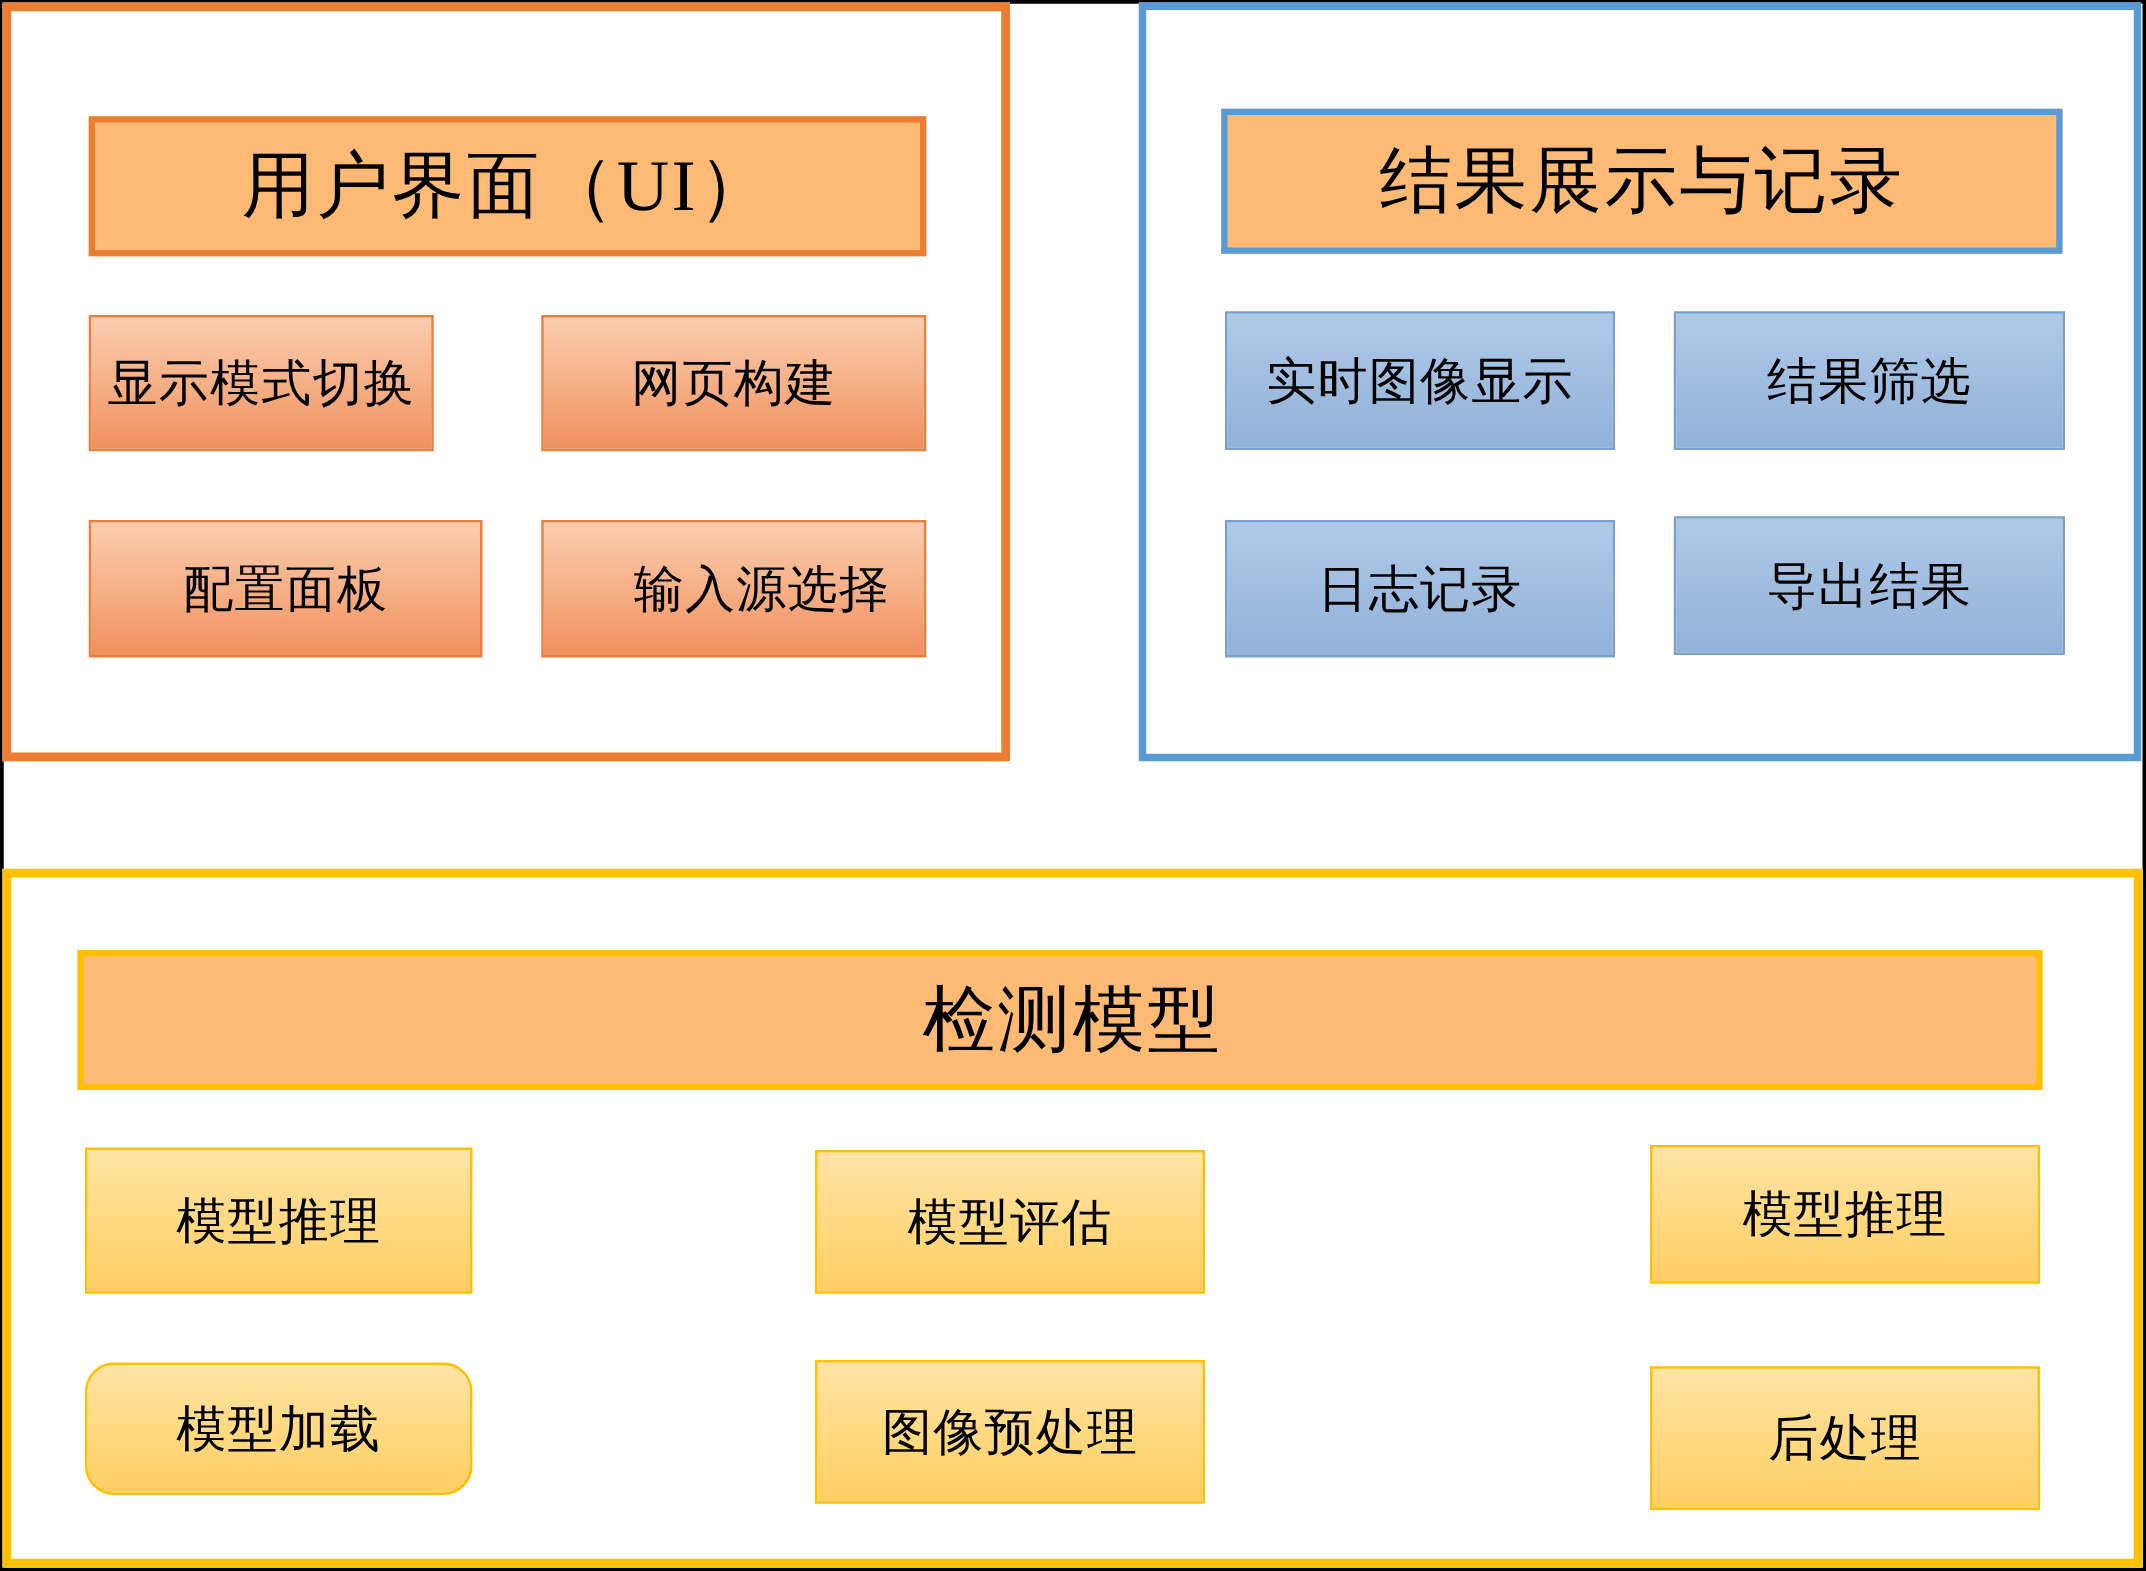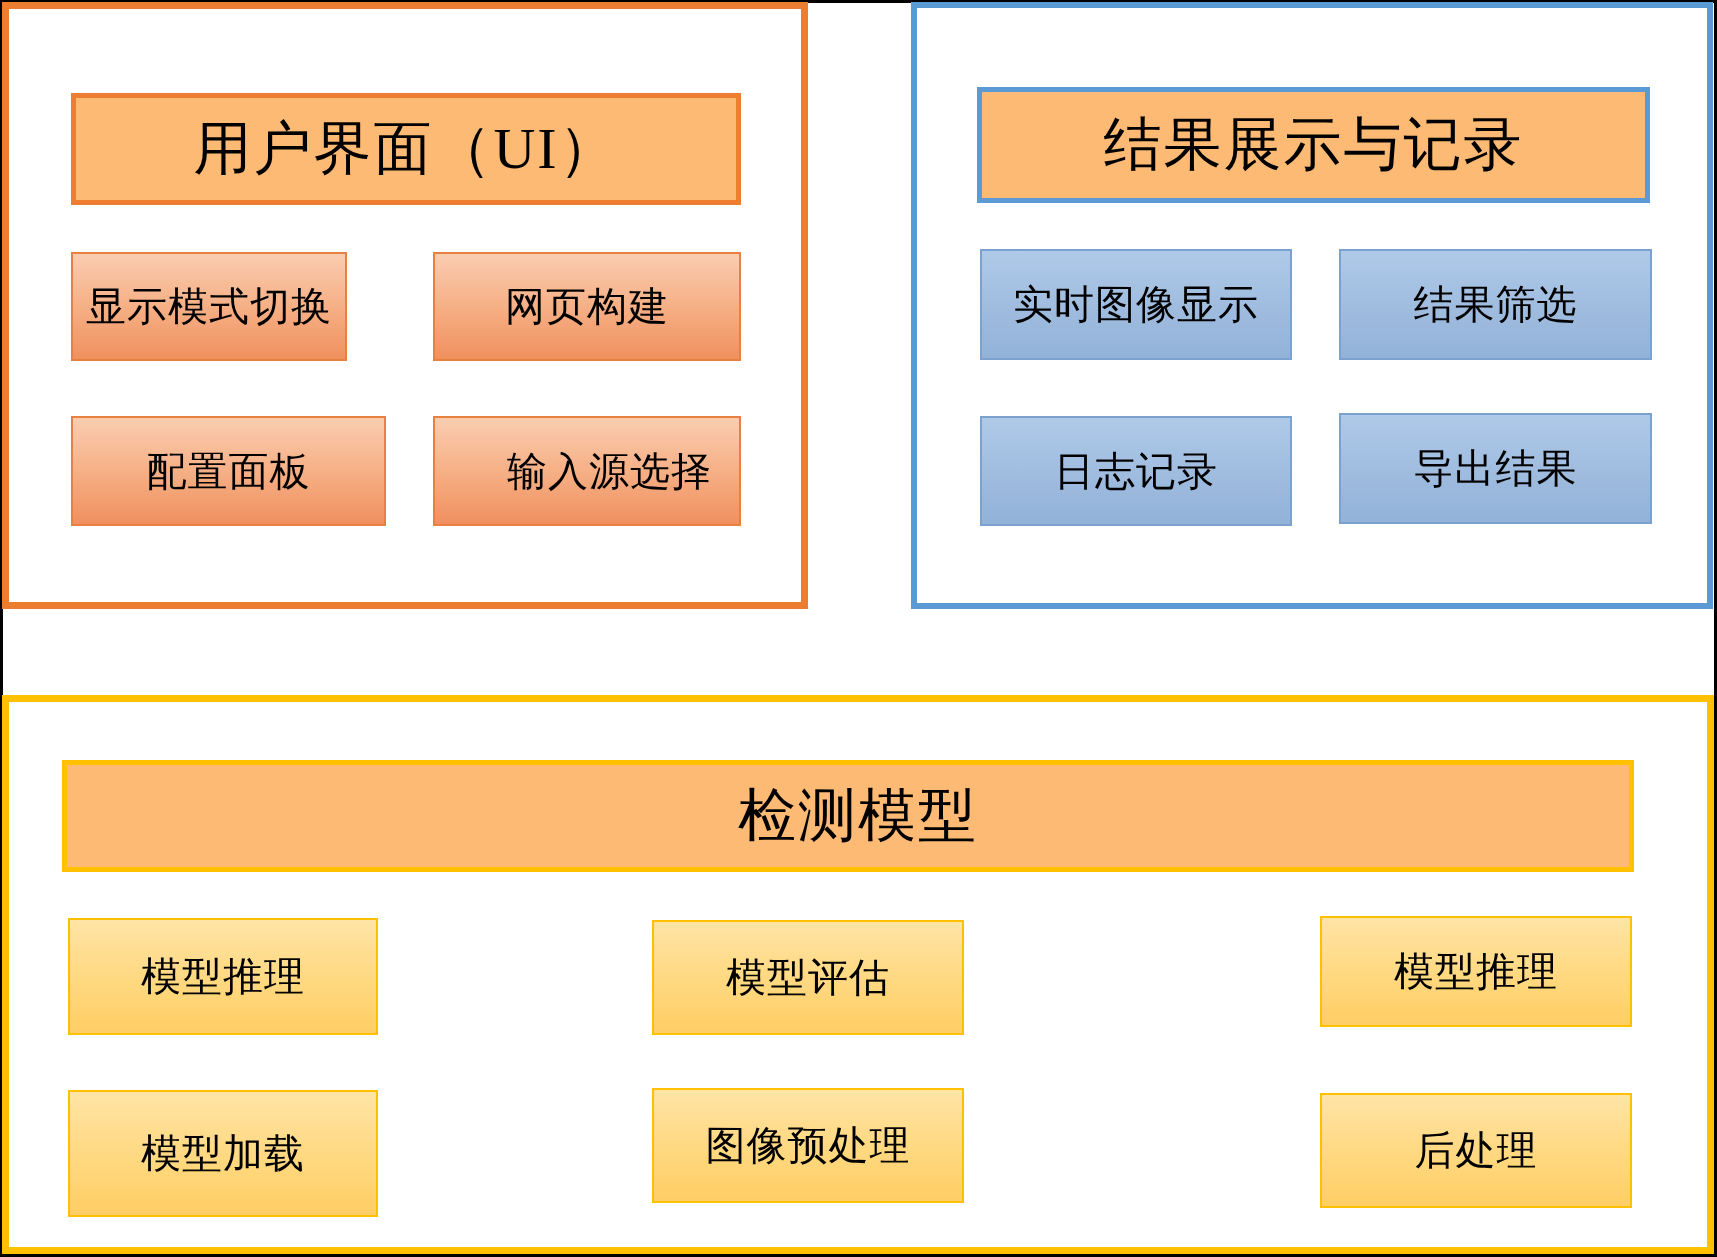--- a/index.html
+++ b/index.html
@@ -98,21 +98,21 @@
   </div>
   <div class="abs subbox gold" style="left:68px;top:918px;width:310px;height:117px;">
     <span>模型推理</span>
   </div>
   <div class="abs subbox gold" style="left:652px;top:920px;width:312px;height:115px;">
     <span>模型评估</span>
   </div>
   <div class="abs subbox gold" style="left:1320px;top:916px;width:312px;height:111px;">
     <span>模型推理</span>
   </div>
-  <div class="abs subbox gold" style="left:68px;top:1090px;width:310px;height:127px;">
+  <div class="abs subbox gold" style="left:68px;top:1090px;width:310px;height:106px;border-radius:23px;">
     <span>模型加载</span>
   </div>
   <div class="abs subbox gold" style="left:652px;top:1088px;width:312px;height:115px;">
     <span>图像预处理</span>
   </div>
   <div class="abs subbox gold" style="left:1320px;top:1093px;width:312px;height:115px;">
     <span>后处理</span>
   </div>
 
 </div>

